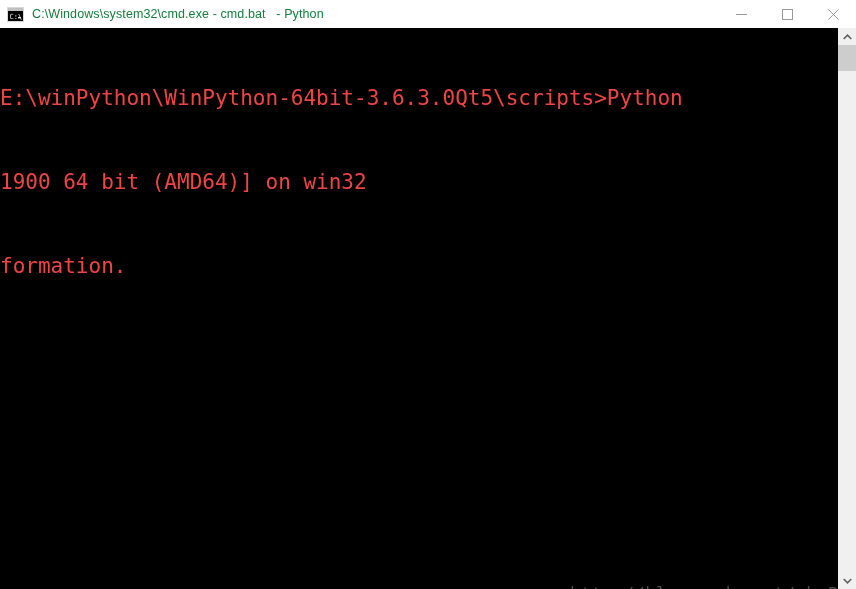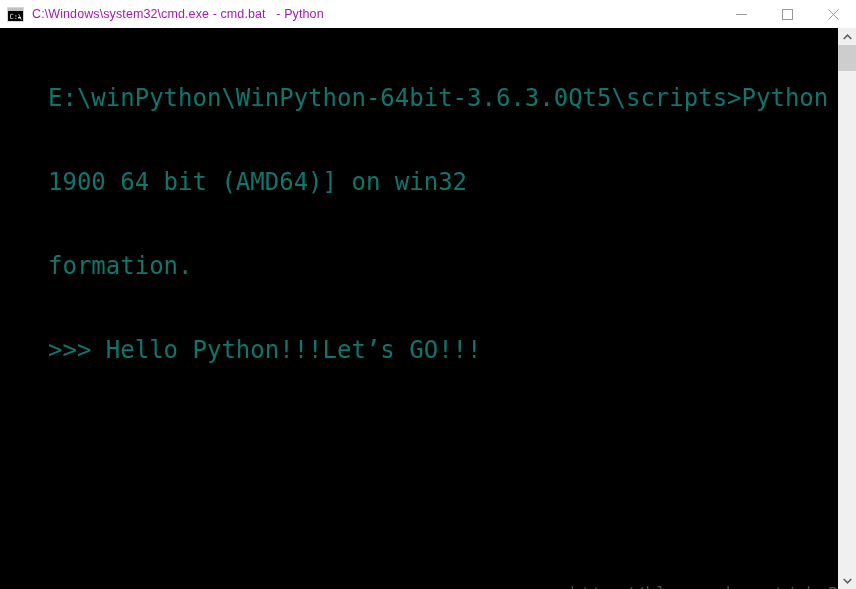--- a/index.html
+++ b/index.html
@@ -36,21 +36,21 @@
     width: 17px;
     height: 15px;
     margin-left: 7px;
     margin-right: 8px;
     flex: 0 0 auto;
     position: relative;
   }
   #titletext {
     font-family: "Liberation Sans", sans-serif;
     font-size: 12.5px;
-    color: #a21caf;
+    color: #15803d;
     white-space: pre;
     letter-spacing: 0.1px;
     line-height: 28px;
     flex: 0 0 auto;
   }
   #winbuttons {
     margin-left: auto;
     display: flex;
     height: 28px;
     flex: 0 0 auto;
@@ -74,25 +74,24 @@
     height: 561px;
     background: #000000;
     overflow: hidden;
   }
   #console-lines {
     position: absolute;
     left: 0;
     top: 0;
     white-space: pre;
     font-family: "DejaVu Sans Mono", "Liberation Mono", monospace;
-    font-size: 24px;
+    font-size: 21px;
     line-height: 28px;
-    color: #0f766e;
+    color: #ef4444;
     letter-spacing: 0px;
-    margin-left: 48px;
   }
   .cline {
     height: 28px;
     white-space: pre;
   }
 
   
   #watermark {
     position: absolute;
     left: 570px;
@@ -181,21 +180,20 @@
         </svg>
       </div>
     </div>
   </div>
 
   <div id="console">
     <div id="console-lines">
       <div class="cline">E:\winPython\WinPython-64bit-3.6.3.0Qt5\scripts&gt;Python</div>
       <div class="cline">1900 64 bit (AMD64)] on win32</div>
       <div class="cline">formation.</div>
-      <div class="cline">&gt;&gt;&gt; Hello Python!!!Let’s GO!!!</div>
     </div>
 
     <div id="watermark">http://blog.csdn.net/xbnPie</div>
   </div>
 
   <div id="scrollbar">
     <div class="sb-arrow" id="sb-arrow-up">
       <svg width="9" height="6" viewBox="0 0 9 6" xmlns="http://www.w3.org/2000/svg">
         <polyline points="0.7,5 4.5,1.2 8.3,5" fill="none" stroke="#606060" stroke-width="1.6"></polyline>
       </svg>

